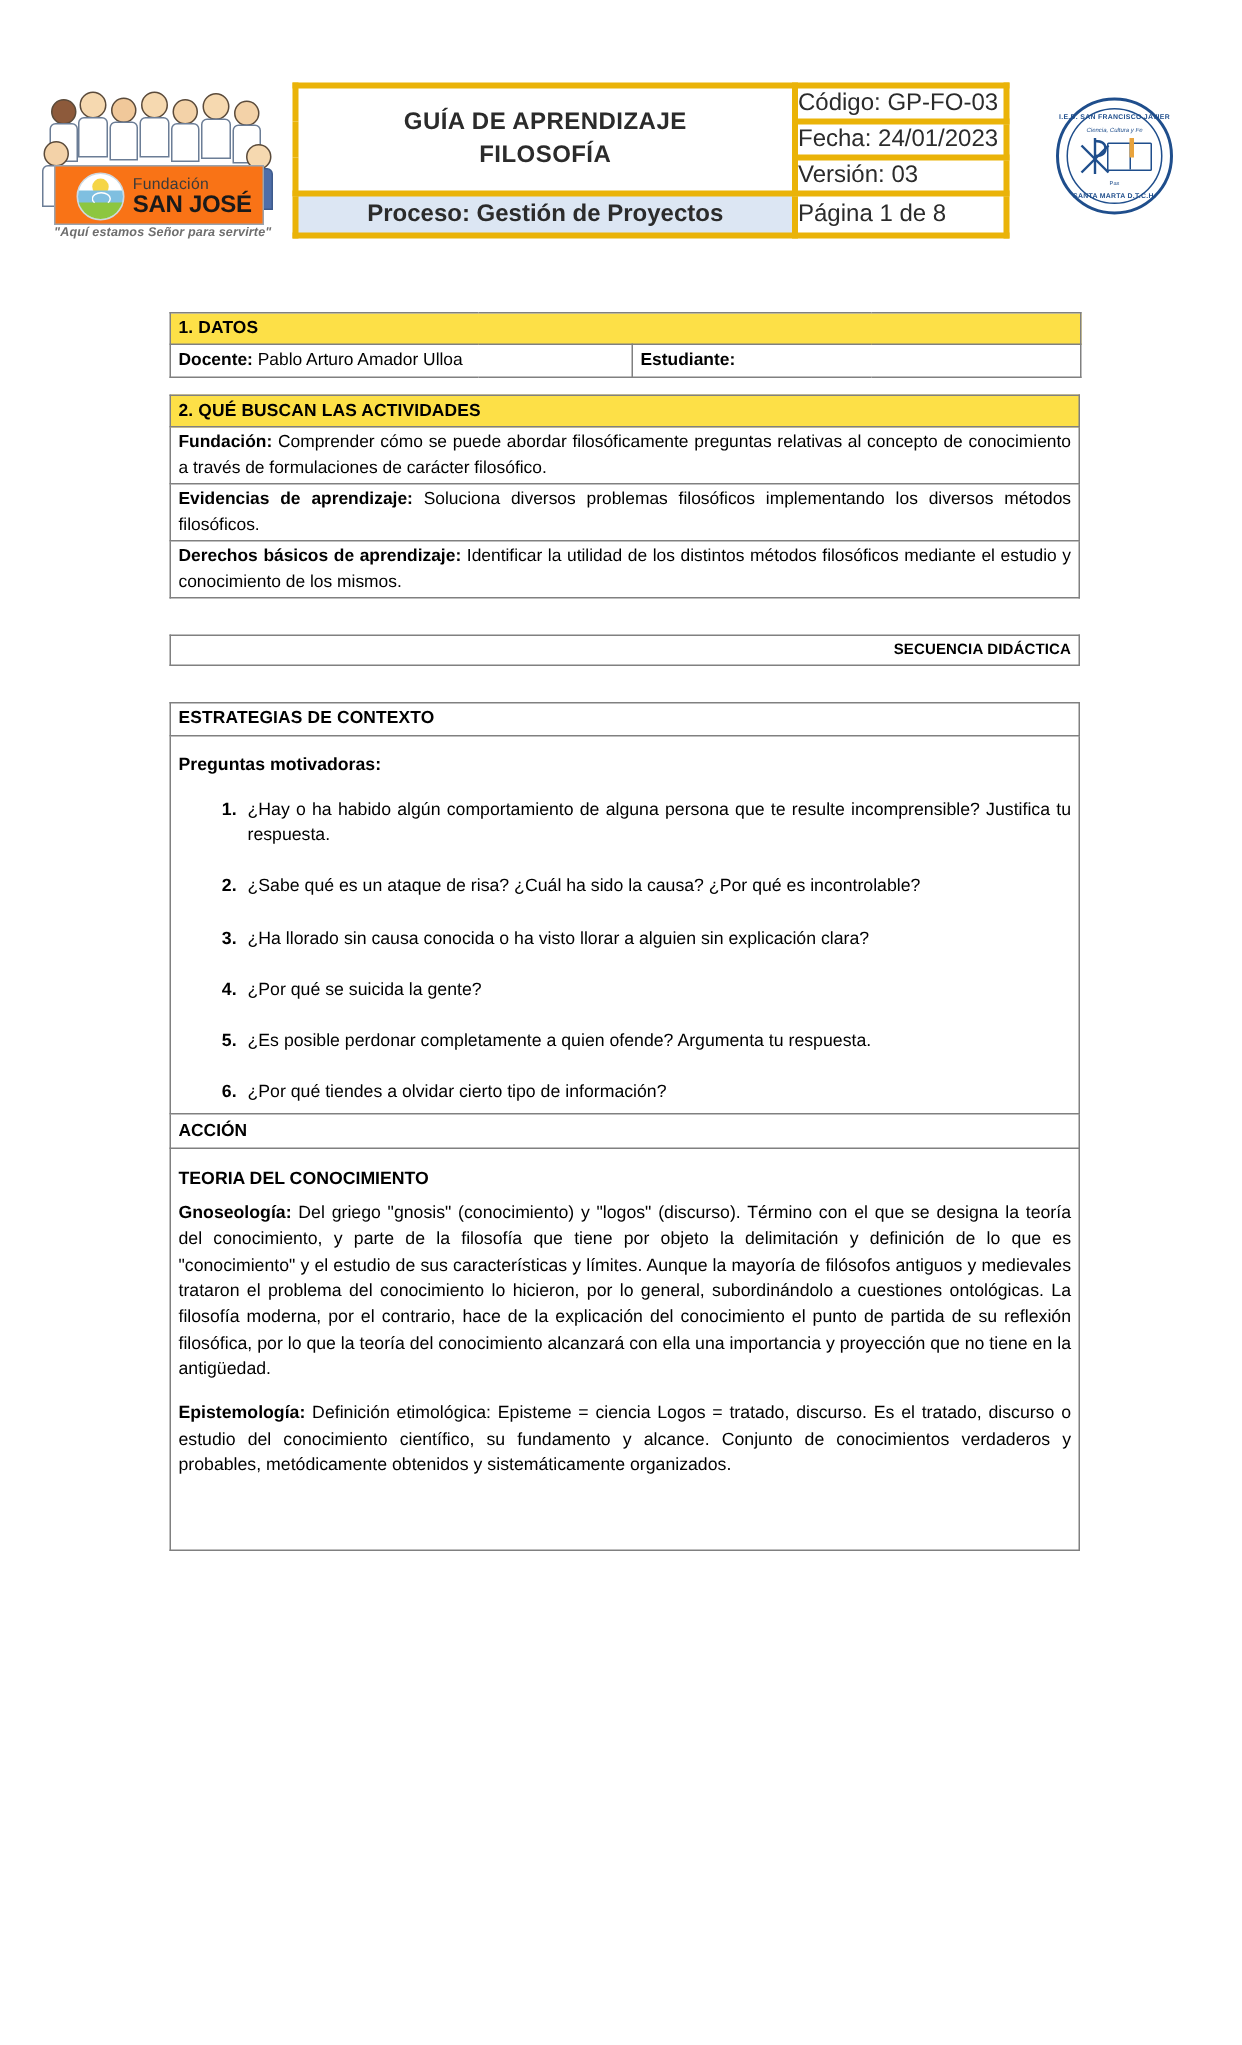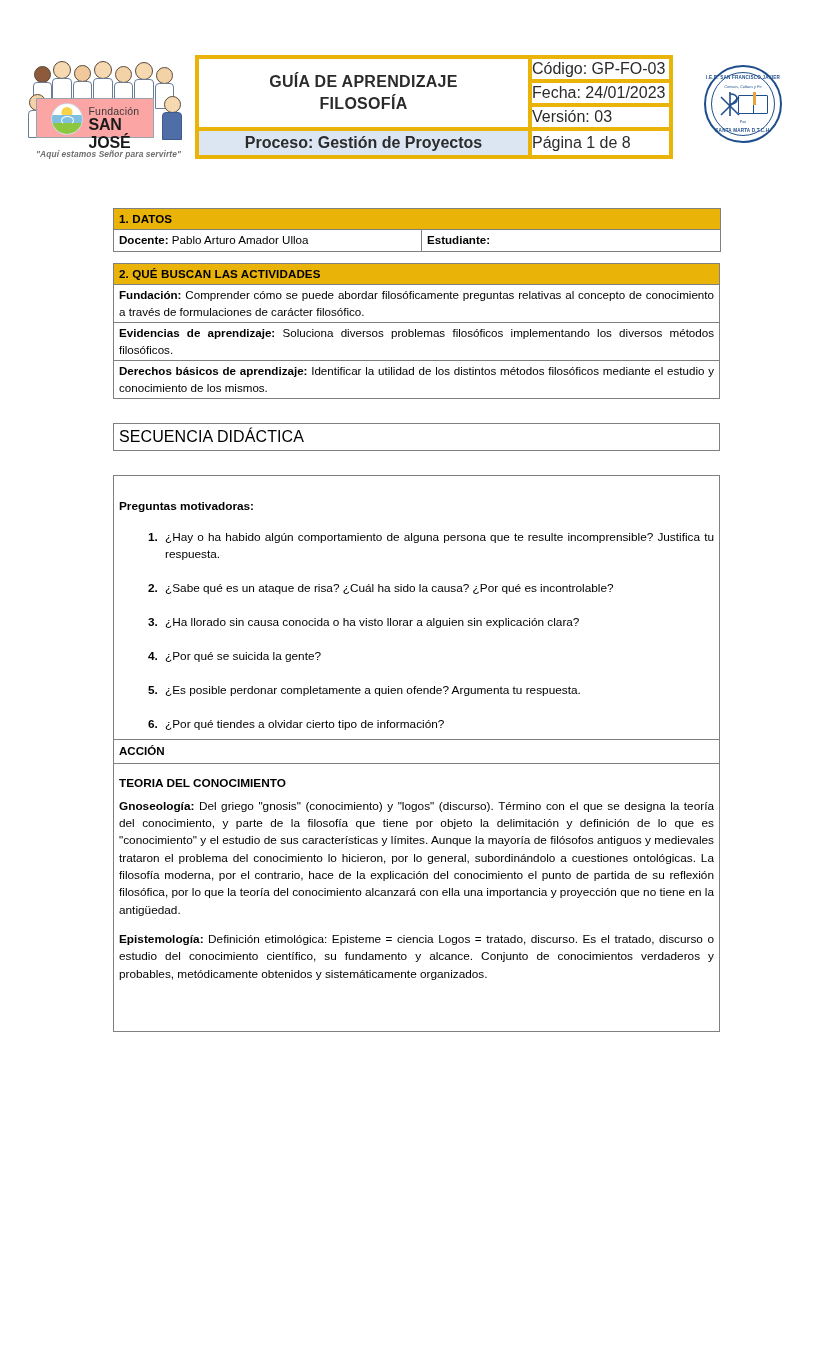--- a/index.html
+++ b/index.html
@@ -25,22 +25,22 @@
   .logo-kids { position:relative; width:162px; height:86px; }
   .kid { position:absolute; }
   .kid .head {
     position:absolute; border-radius:50%; border:1.4px solid #5a4a3a;
   }
   .kid .body {
     position:absolute; background:#ffffff; border:1.3px solid #6b7d96;
     border-radius:4px 4px 0 0;
   }
   .banner-box {
-    position:absolute; left:8px; top:40px; width:118px; height:40px;
-    background:#fca5a5; border:1.1px solid #9aa3ad;
+    position:absolute; left:8px; top:52px; width:140px; height:40px;
+    background:#f97316; border:1.1px solid #9aa3ad;
   }
   .emblem {
     position:absolute; left:14px; top:4px; width:32px; height:32px;
     border-radius:50%; overflow:hidden; background:#b8dff0;
     border:1px solid #cfd8e0;
   }
   .emblem .sky { position:absolute; inset:0; background:#ffffff; }
   .emblem .sun {
     position:absolute; left:50%; top:3px; transform:translateX(-50%);
     width:11px; height:11px; border-radius:50%; background:#f5d547;
@@ -129,39 +129,39 @@
 
   
   .content { position:absolute; left:113px; top:208px; width:607px; }
 
   table.blk { width:100%; border-collapse:collapse; table-layout:fixed; }
   table.blk td {
     border:1.1px solid #808080; padding:2px 5px; vertical-align:top;
     font-size:11.6px; line-height:1.42; color:#000;
   }
   td.shaded {
-    background:#eab308; font-weight:bold; font-size:11.6px;
+    background:#fde047; font-weight:bold; font-size:11.6px;
     letter-spacing:.1px; padding:2px 5px;
   }
   .b { font-weight:bold; }
 
   .gap { height:11px; }
   .gap-lg { height:24px; }
 
   table.secuencia { width:100%; border-collapse:collapse; }
   table.secuencia td {
-    border:1.1px solid #808080; text-align:left; padding:4px 5px;
-    font-size:16px; font-weight:normal; letter-spacing:.1px;
+    border:1.1px solid #808080; text-align:right; padding:4px 5px;
+    font-size:10px; font-weight:bold; letter-spacing:.1px;
   }
 
   .justif { text-align:justify; }
 
   
   .strat-body { padding:10px 9px 14px 9px; }
-  .preg-title { font-weight:bold; font-size:11.8px; margin:20px 0 14px 0; }
+  .preg-title { font-weight:bold; font-size:11.8px; margin:8px 0 14px 0; }
   ol.qlist { margin:0; padding-left:42px; }
   ol.qlist li {
     font-size:11.8px; line-height:1.45; margin-bottom:17px;
     text-align:justify; padding-left:4px;
   }
   ol.qlist li::marker { font-weight:bold; }
   ol.qlist li:last-child { margin-bottom:4px; }
 
   .body-pad { padding:9px 10px 9px 10px; }
   .teoria-ttl { font-weight:bold; font-size:11.8px; margin:9px 0 6px 0; }
@@ -321,20 +321,23 @@
           <tr>
             <td>SECUENCIA DIDÁCTICA</td>
           </tr>
     </tbody>
       </table>
 
     <div class="gap-lg"></div>
 
     <table class="blk">
       <tbody>
+          <tr>
+            <td class="shaded" style="background:#ffffff;">ESTRATEGIAS DE CONTEXTO</td>
+          </tr>
       <tr>
         <td class="strat-body">
           <div class="preg-title">Preguntas motivadoras:</div>
           <ol class="qlist">
             <li><span>¿Hay o ha habido algún comportamiento de alguna persona que te resulte incomprensible? Justifica tu respuesta.</span></li>
             <li><span>¿Sabe qué es un ataque de risa? ¿Cuál ha sido la causa? ¿Por qué es incontrolable?</span></li>
             <li><span>¿Ha llorado sin causa conocida o ha visto llorar a alguien sin explicación clara?</span></li>
             <li><span>¿Por qué se suicida la gente?</span></li>
             <li><span>¿Es posible perdonar completamente a quien ofende? Argumenta tu respuesta.</span></li>
             <li><span>¿Por qué tiendes a olvidar cierto tipo de información?</span></li>

